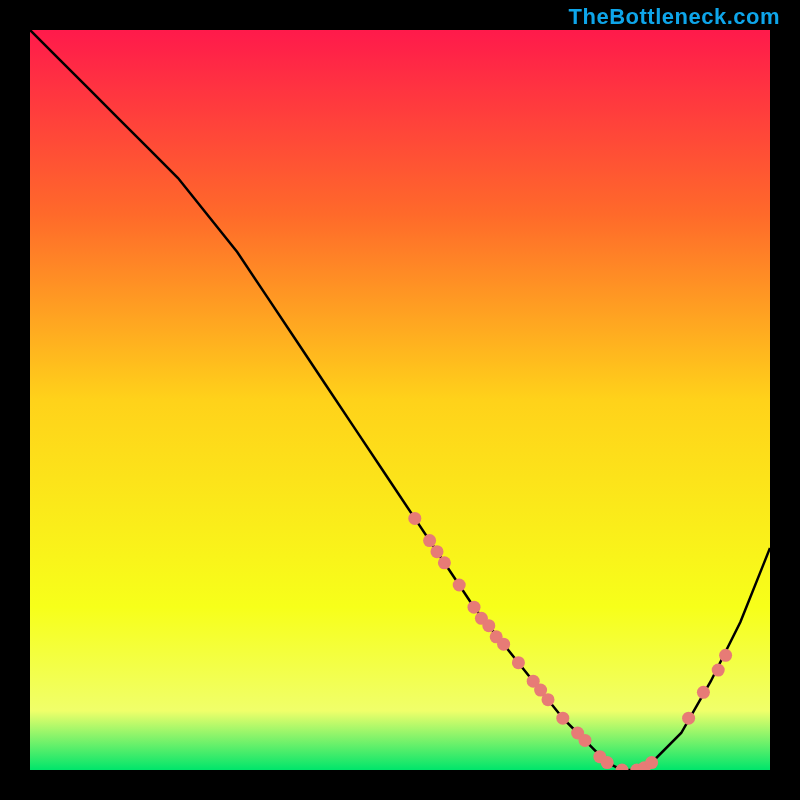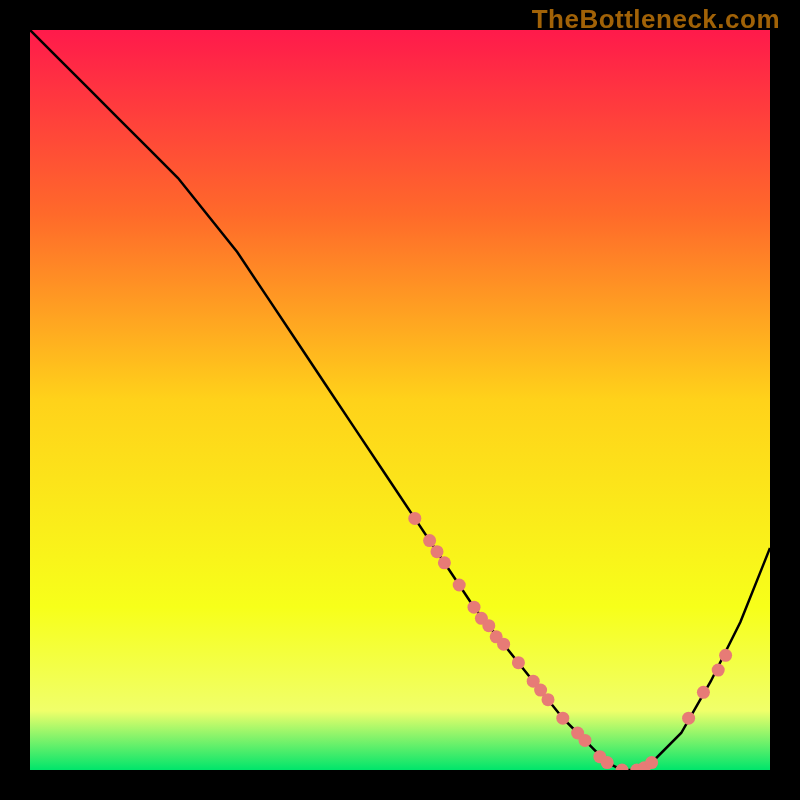--- a/index.html
+++ b/index.html
@@ -14,22 +14,22 @@
   .frame {
     position: relative;
     width: 800px;
     height: 800px;
     background: #000;
   }
   .watermark {
     position: absolute;
     top: 4px;
     right: 20px;
-    color: #a16207;
-    font-size: 26px;
+    color: #0ea5e9;
+    font-size: 22px;
     font-weight: bold;
     letter-spacing: 0.5px;
     z-index: 10;
   }
   .plot-area {
     position: absolute;
     left: 30px;
     top: 30px;
     width: 740px;
     height: 740px;

